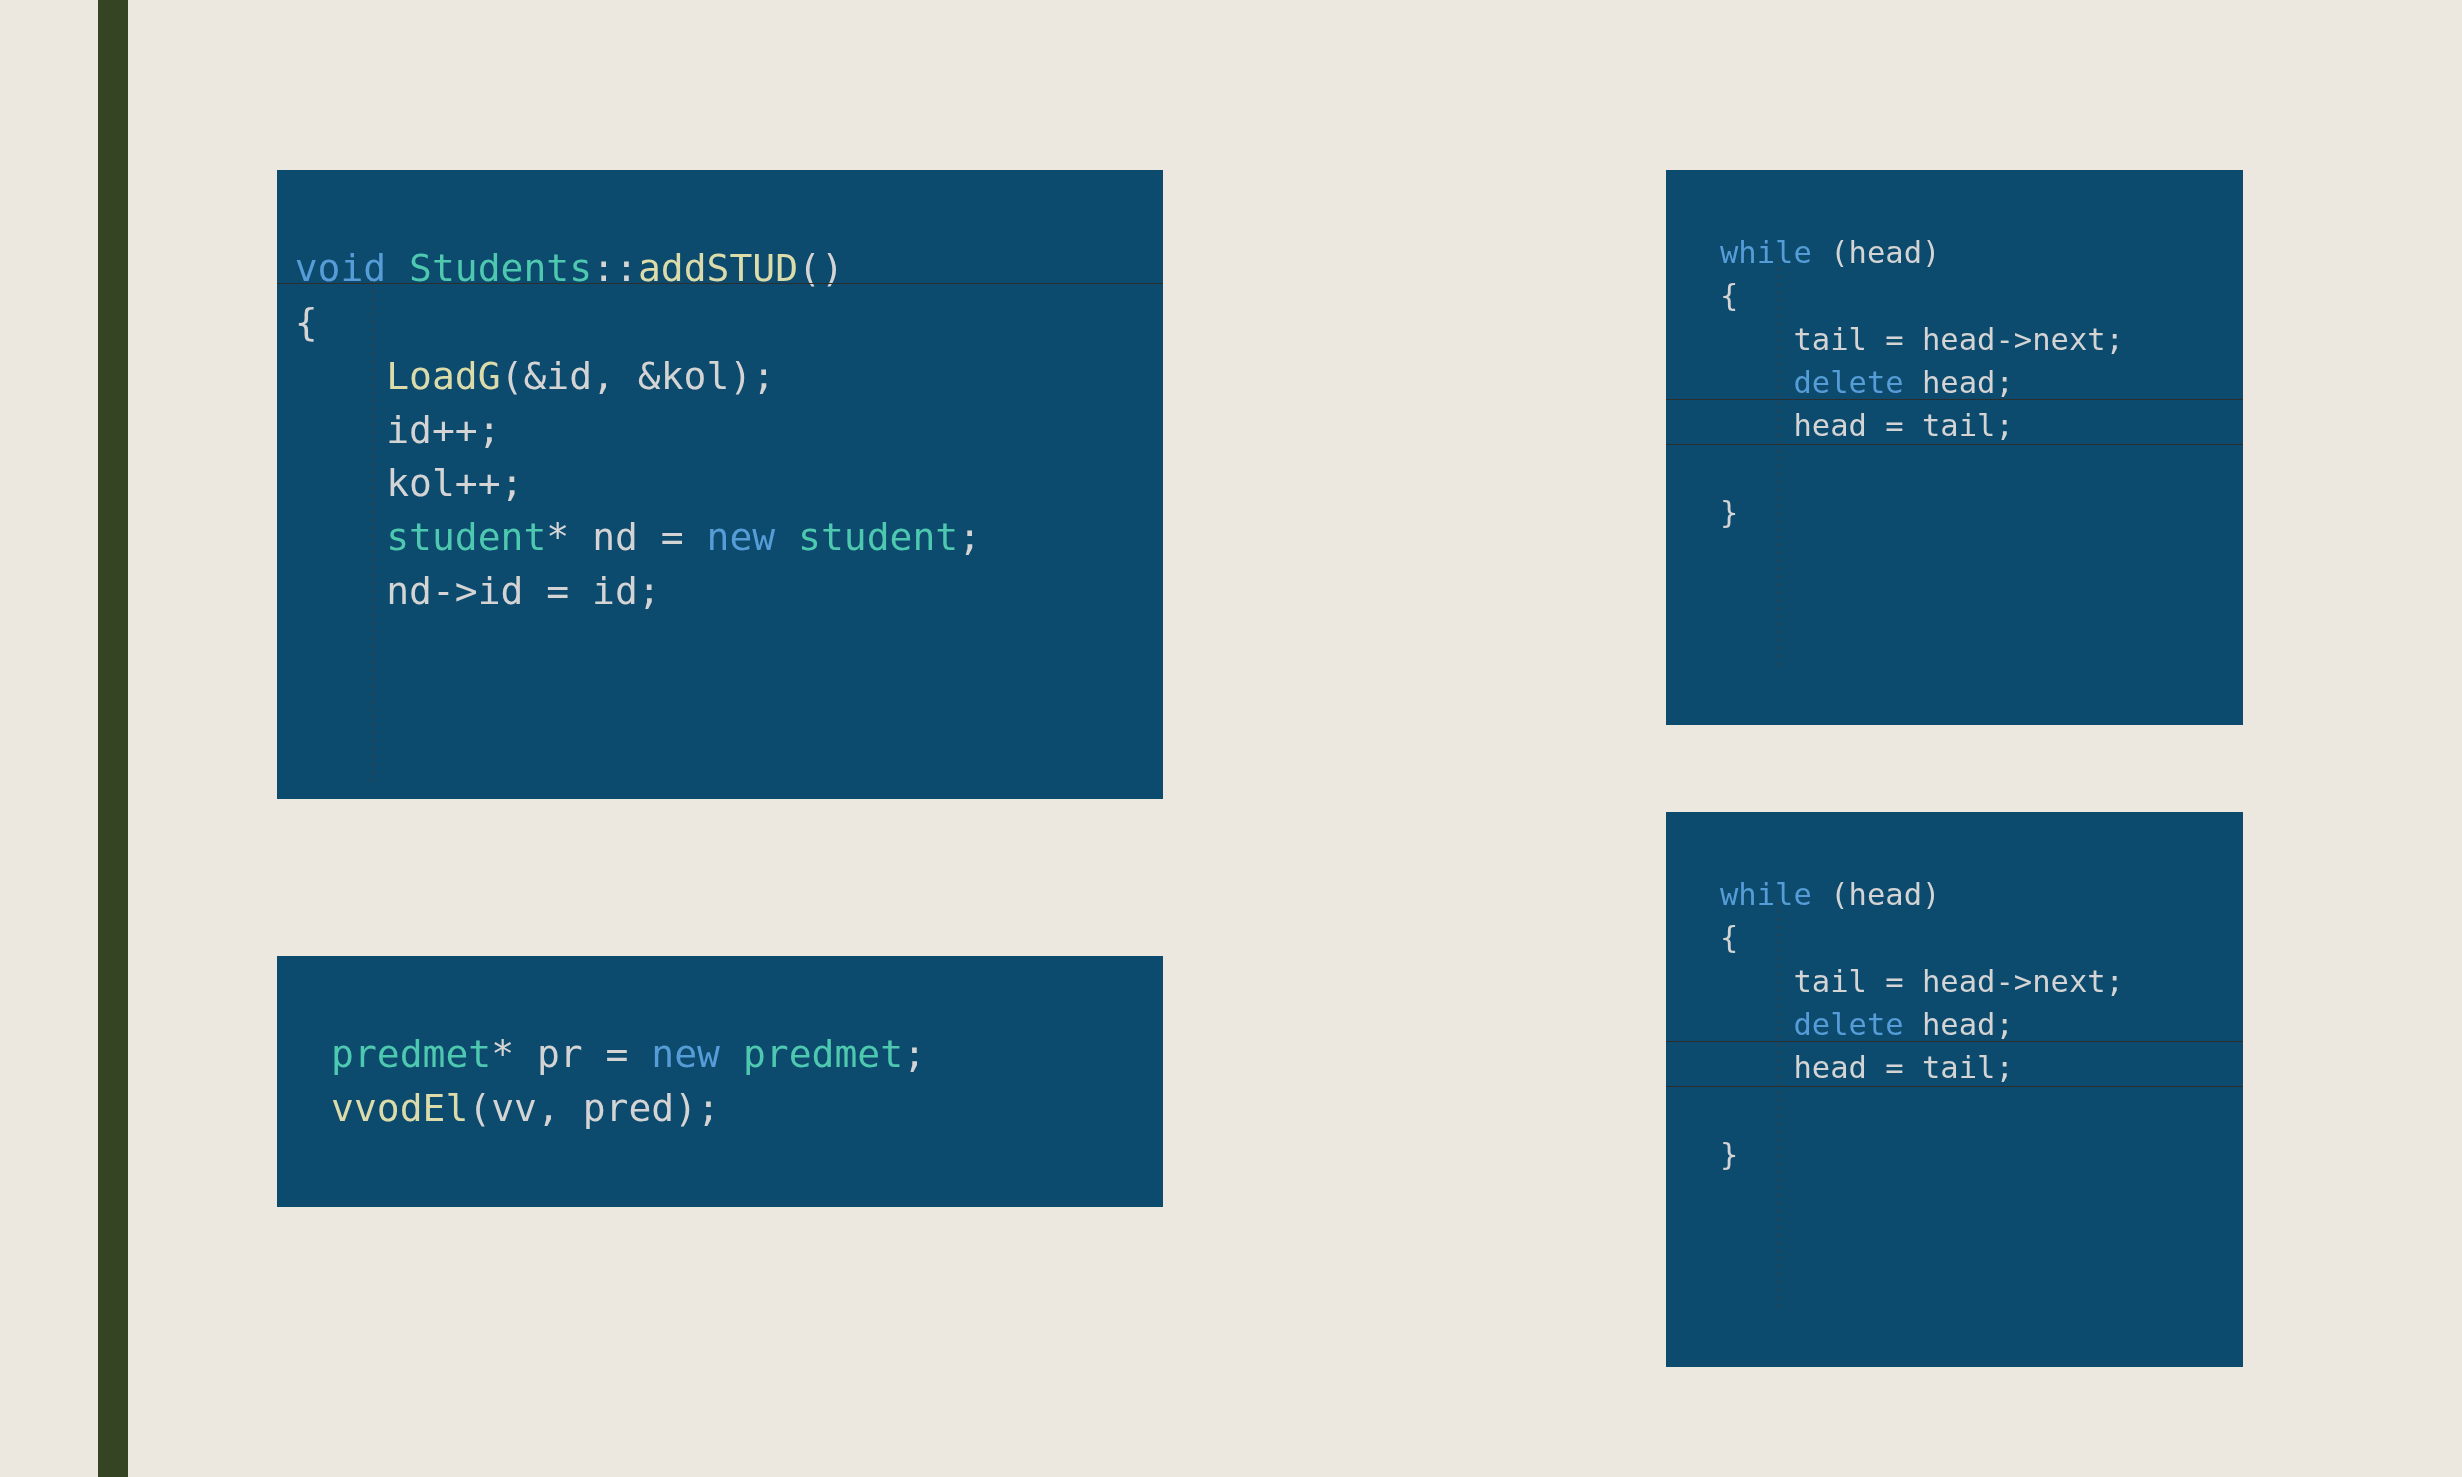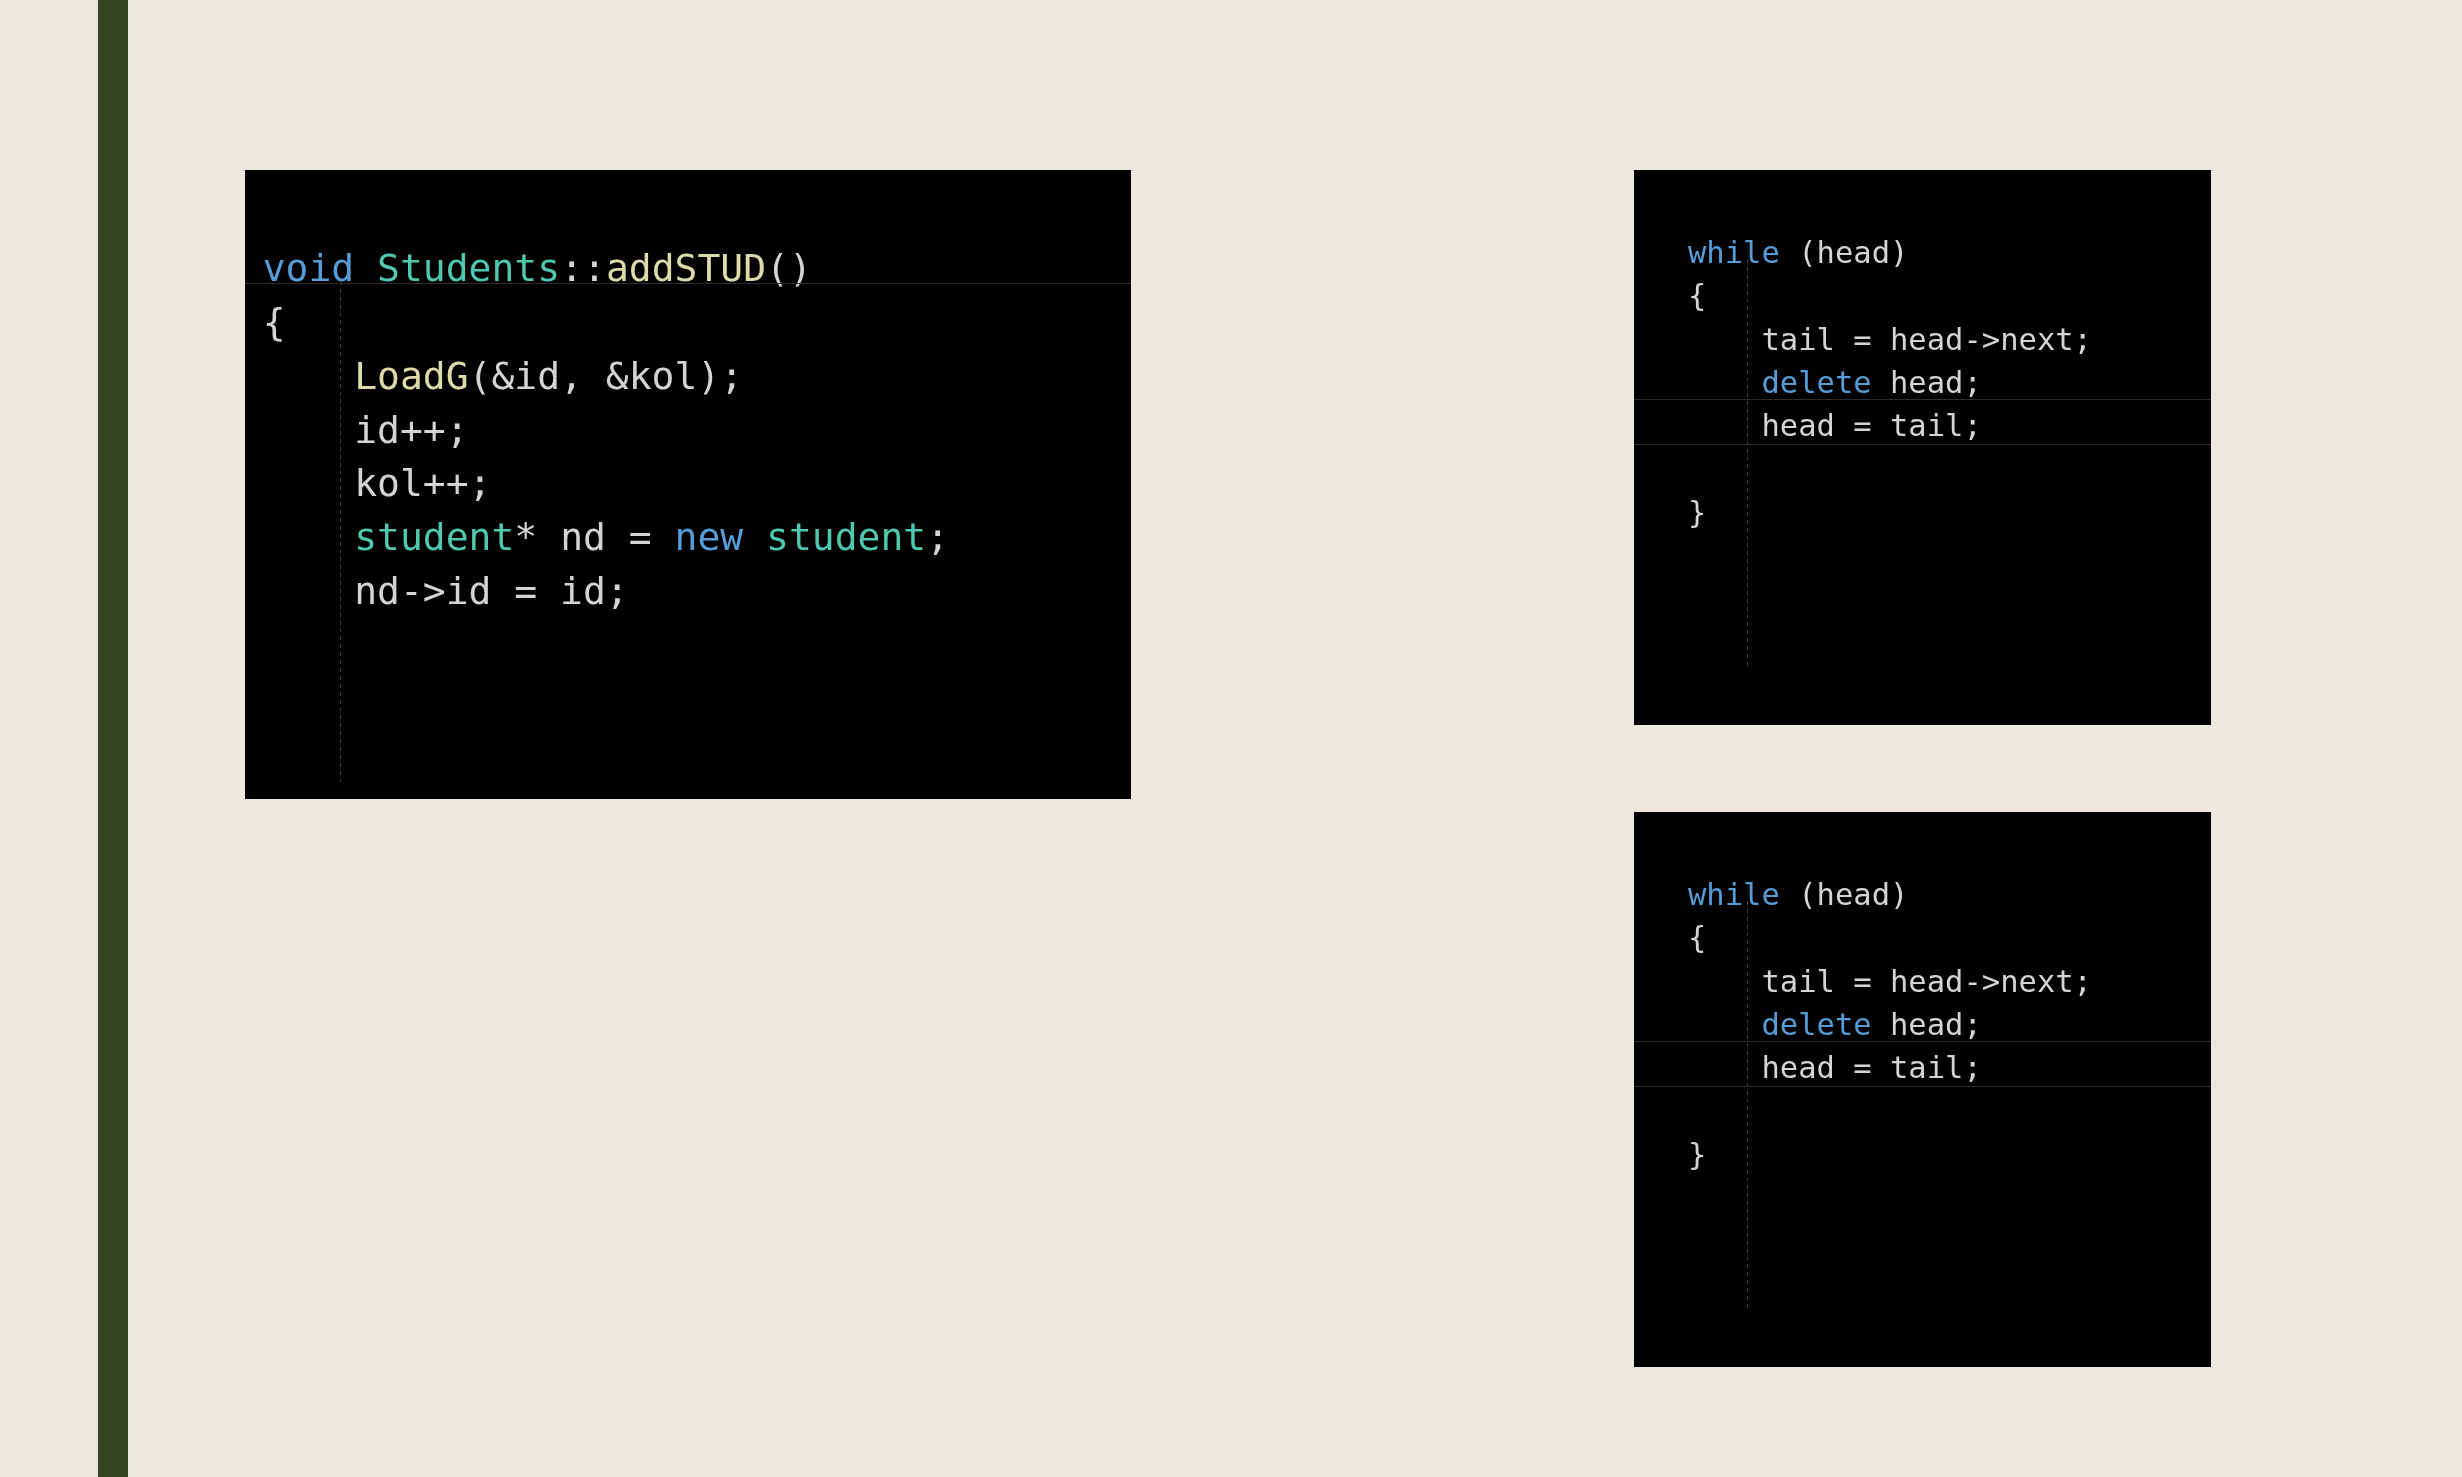--- a/index.html
+++ b/index.html
@@ -33,27 +33,28 @@
     top: 2px;
     left: 182px;
     font-size: 52px;
     font-weight: 700;
     text-decoration: underline;
     color: #1a1a1a;
   }
 
   .code-block {
     position: absolute;
-    background: #000000;
+    background: #0c4a6e;
     padding: 17.7px 16.7px 17.7px 16.7px;
     font-family: "Consolas", "Menlo", monospace;
     color: #d4d4d4;
     line-height: 1.42;
     white-space: pre;
     box-sizing: border-box;
+    margin-left: 32px;
   }
 
   
   #cb1 { top: 170px;  left: 245px;  width: 886px; font-size: 38px; padding-left: 17.7px; }
   #cb2 { top: 956px; left: 245px;  width: 886px; font-size: 38px; padding-left: 54px; }
   #cb3 { top: 170px;  left: 1634px; width: 577px; font-size: 30.5px; padding-left: 54px; }
   #cb4 { top: 812px; left: 1634px; width: 577px; font-size: 30.5px; padding-left: 54px; }
 
   
   .guide {
@@ -100,20 +101,24 @@
 <span>{</span>
 <span>    <span class="fn">LoadG</span><span class="par">(&amp;id, &amp;kol);</span></span>
 <span>    <span>id++;</span></span>
 <span>    <span>kol++;</span></span>
 <span>    <span class="type">student</span><span class="op">*</span> <span class="var">nd</span><span class="op"> = </span><span class="kw">new</span> <span class="type">student</span><span class="punc">;</span></span>
 <span>    <span>nd-&gt;id = id;</span></span>
     <div class="guide" style="left:95px; top:111px; bottom:16.7px;"></div>
     <div class="hl" style="top:113px;"></div>
   </div>
 
+  <div id="cb2" class="code-block">
+<span><span class="type">predmet</span><span class="op">*</span> <span class="var">pr</span><span class="op"> = </span><span class="kw">new</span> <span class="type">predmet</span><span class="punc">;</span></span>
+<span><span class="fn">vvodEl</span><span class="par">(vv, pred);</span></span>
+  </div>
 
   <div id="cb3" class="code-block">
 <span><span class="kw">while</span><span> (head)</span></span>
 <span>{</span>
 <span>    <span>tail = head-&gt;next;</span></span>
 <span>    <span class="kw">delete</span><span> head;</span></span>
 <span>    <span>head = tail;</span></span>
 <span></span>
 <span>}</span>
     <div class="guide" style="left:113px; top:89px; bottom:57px;"></div>

